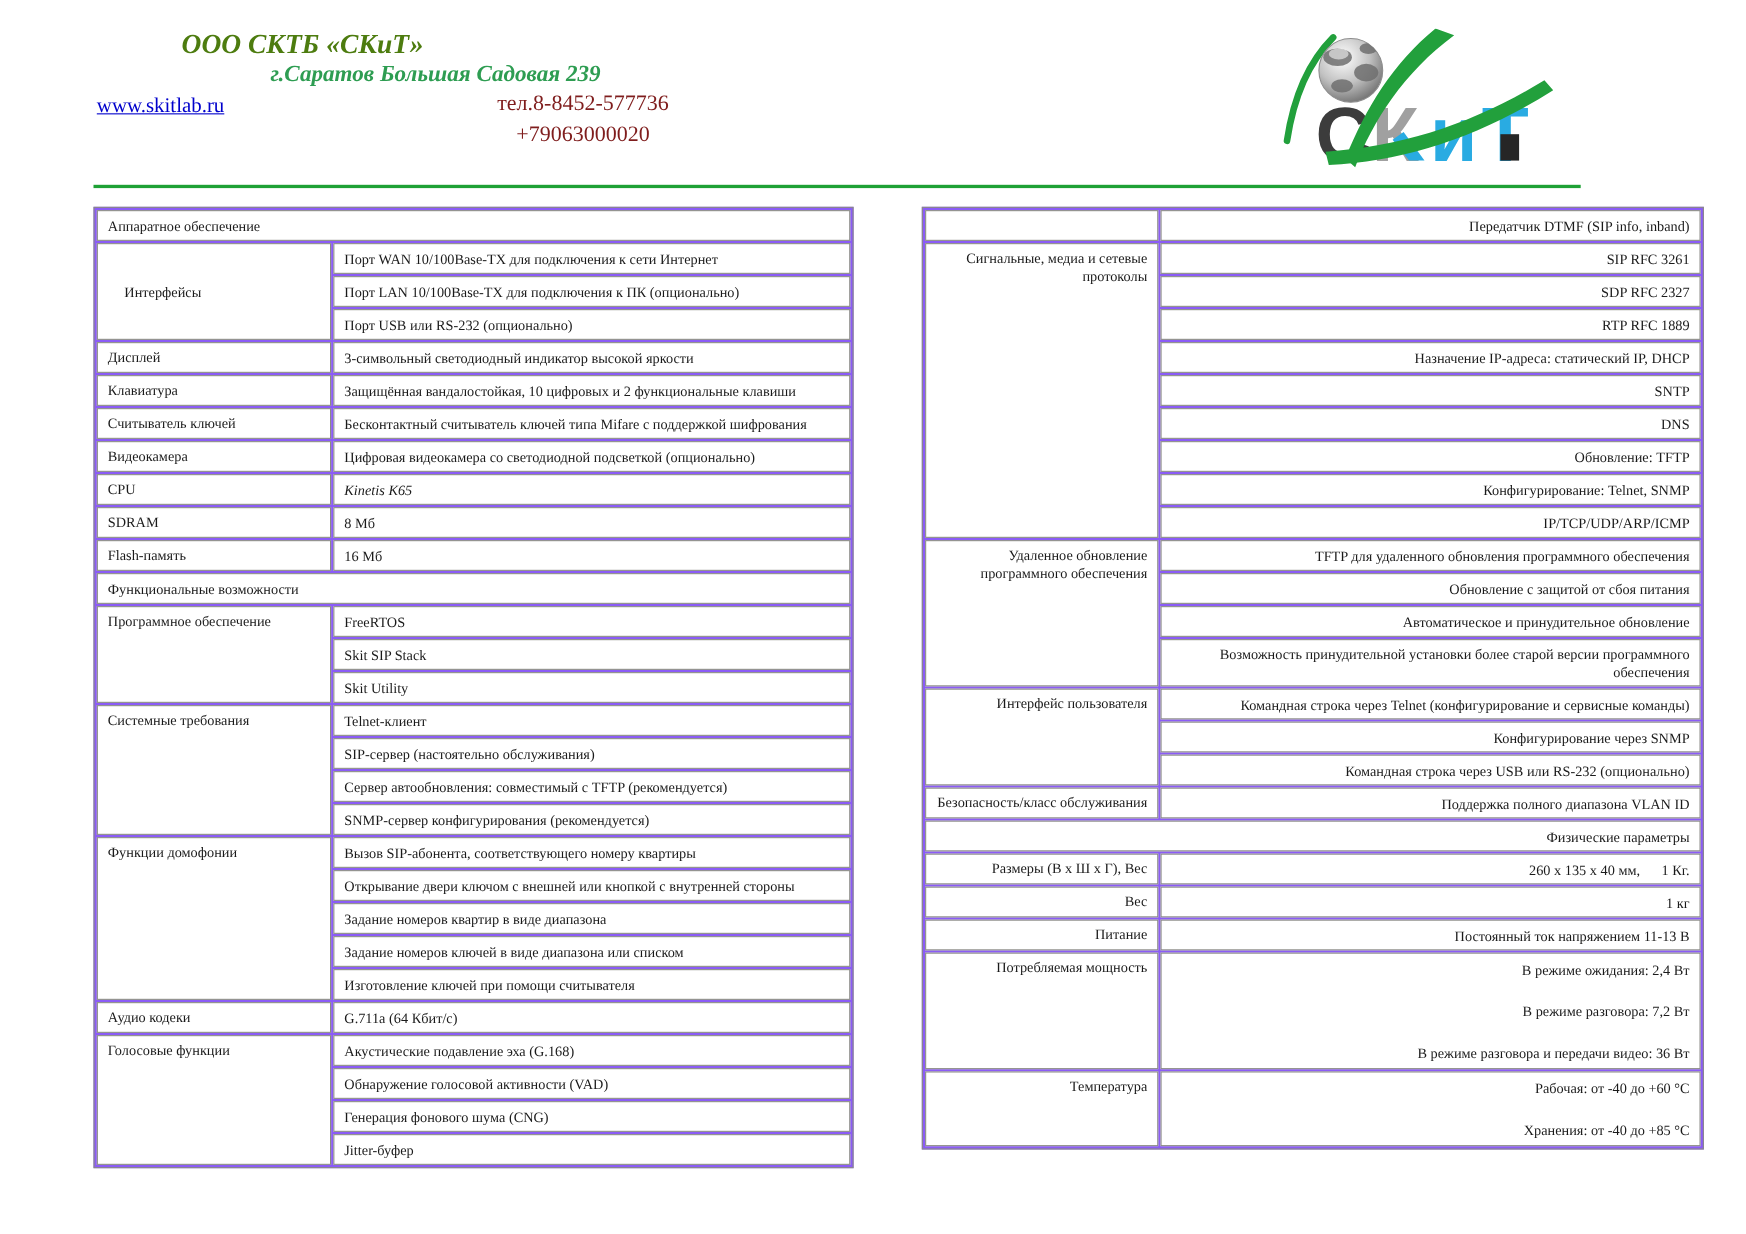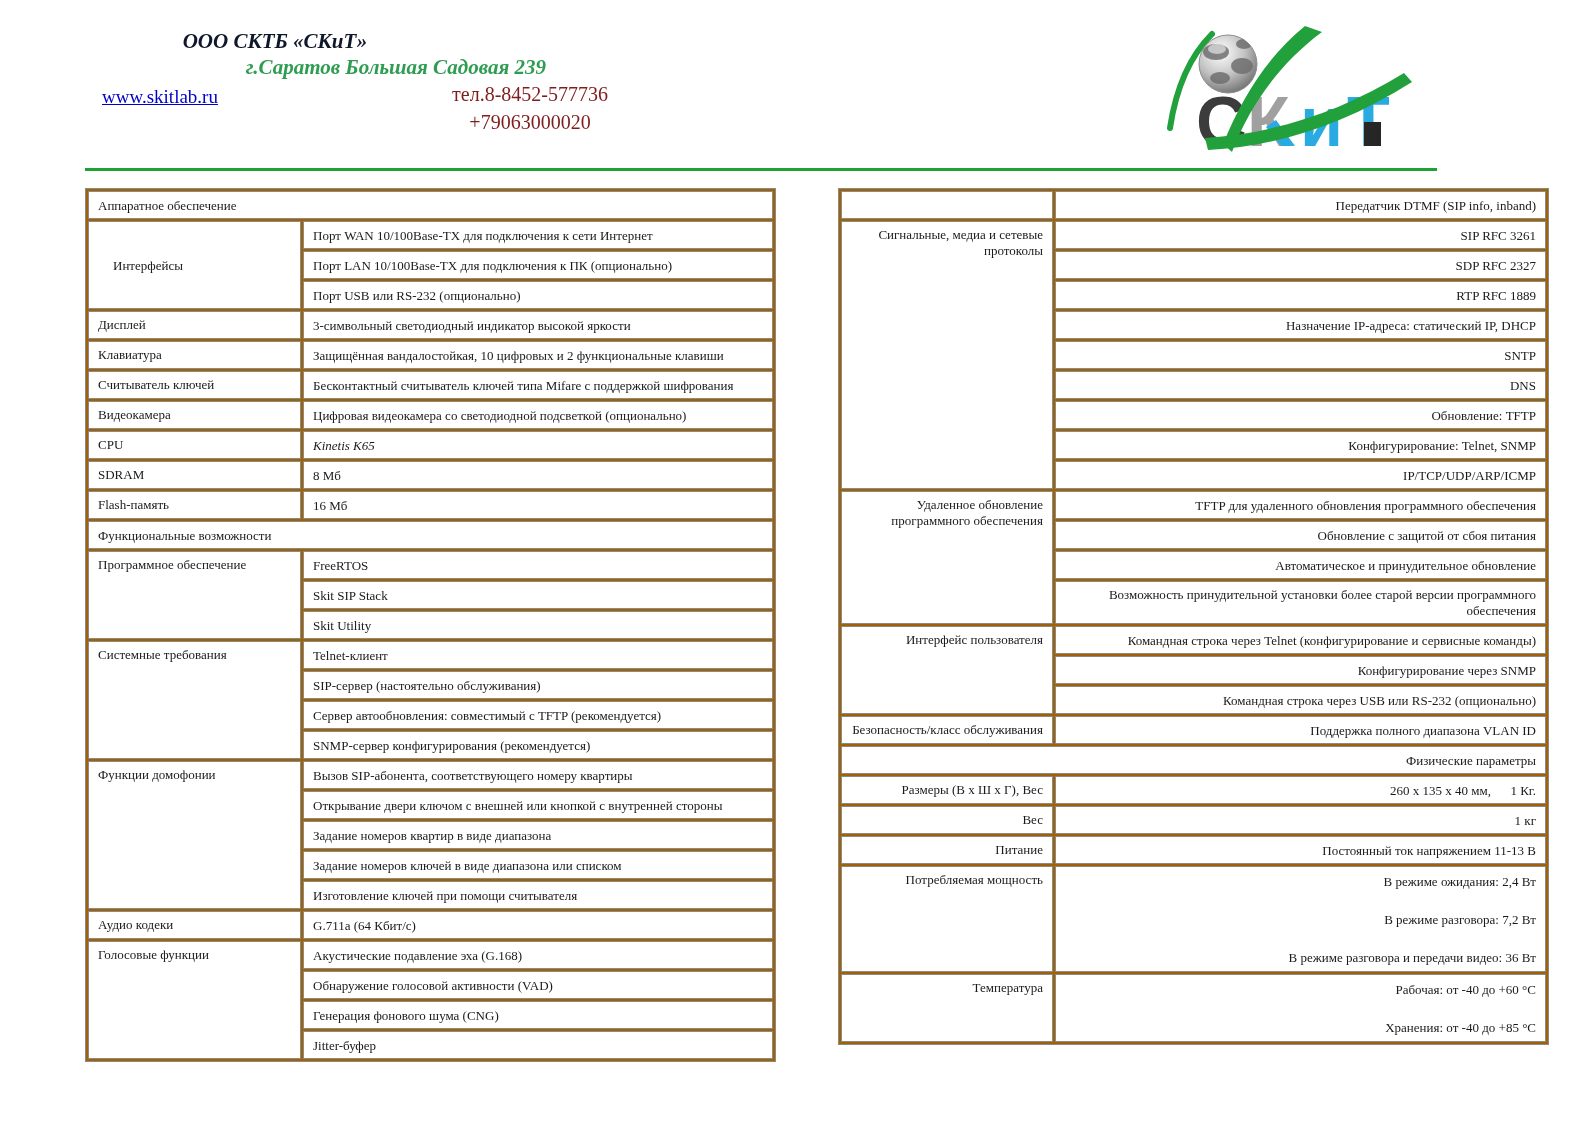--- a/index.html
+++ b/index.html
@@ -3,33 +3,33 @@
 <meta charset="utf-8">
 <style>
   html,body{margin:0;padding:0;}
   body{
     width:1587px;height:1122px;position:relative;background:#ffffff;
     font-family:"Liberation Serif", serif;color:#1a1a1a;overflow:hidden;
   }
   
   .letterhead{position:absolute;left:85px;top:28px;width:660px;}
   .company-line{width:380px;text-align:center;font-style:italic;font-weight:bold;
-    font-size:21px;line-height:26px;color:#0f172a;}
+    font-size:25px;line-height:26px;color:#4d7c0f;}
   .address-line{width:460px;text-align:right;margin-left:1px;font-style:italic;font-weight:bold;
     font-size:21px;line-height:26px;color:#2e9d52;}
   .contact-row{position:relative;height:60px;}
-  .website{position:absolute;left:17px;top:6px;font-size:19px;color:#0000cc;
+  .website{position:absolute;left:3px;top:6px;font-size:19px;color:#0000cc;
     text-decoration:underline;cursor:pointer;}
   .phone-block{position:absolute;left:340px;top:0;width:210px;text-align:center;
     font-size:20px;line-height:28px;color:#7f1d1d;}
   .green-rule{position:absolute;left:85px;top:168px;width:1352px;height:3px;background:#1ea135;}
   .logo-box{position:absolute;left:1148px;top:26px;width:292px;height:132px;}
   
   .spec-table{position:absolute;top:188px;border-collapse:separate;border-spacing:2px;
-    background:#a16207;border:1px solid #8a8a86;table-layout:fixed;}
+    background:#8b5cf6;border:1px solid #8a8a86;table-layout:fixed;}
   #table-left{left:85px;width:691px;}
   #table-right{left:838px;width:711px;text-align:right;}
   #table-left  col.c1{width:213px;}
   #table-right col.c1{width:212px;}
   .cell{border:1px solid #8a8a86;padding:5px 9px 4px 9px;font-size:13px;line-height:16px;
     vertical-align:middle;white-space:pre-line;word-wrap:break-word;background:#fff;}
   .label-cell{vertical-align:top;margin-left:12px;}
   .label-cell.vmid{vertical-align:middle;padding-left:24px;}
   .section-cell{height:17px;}
   .value-cell{height:17px;}

